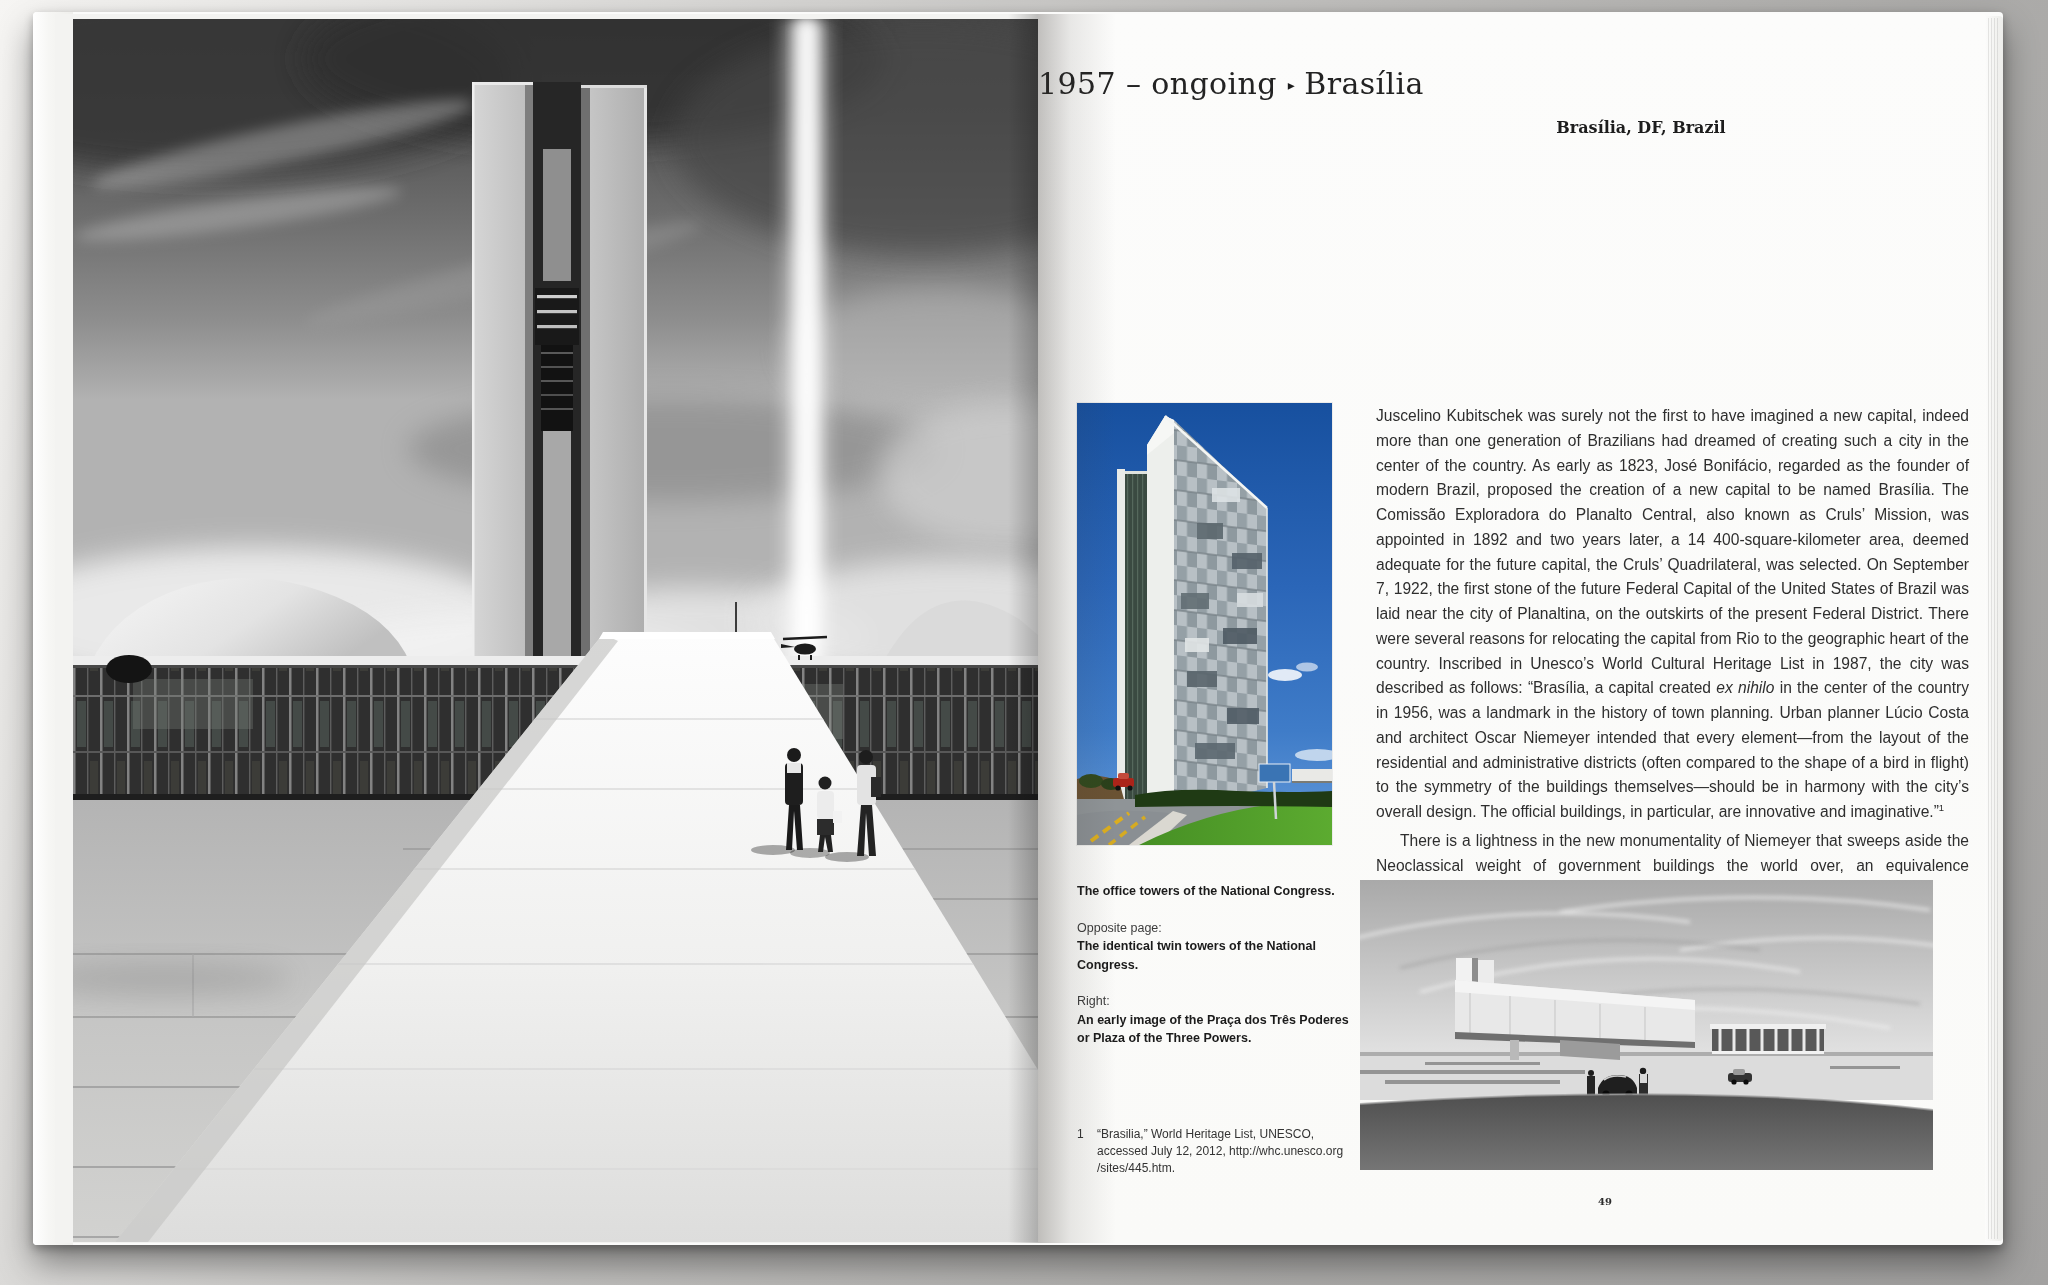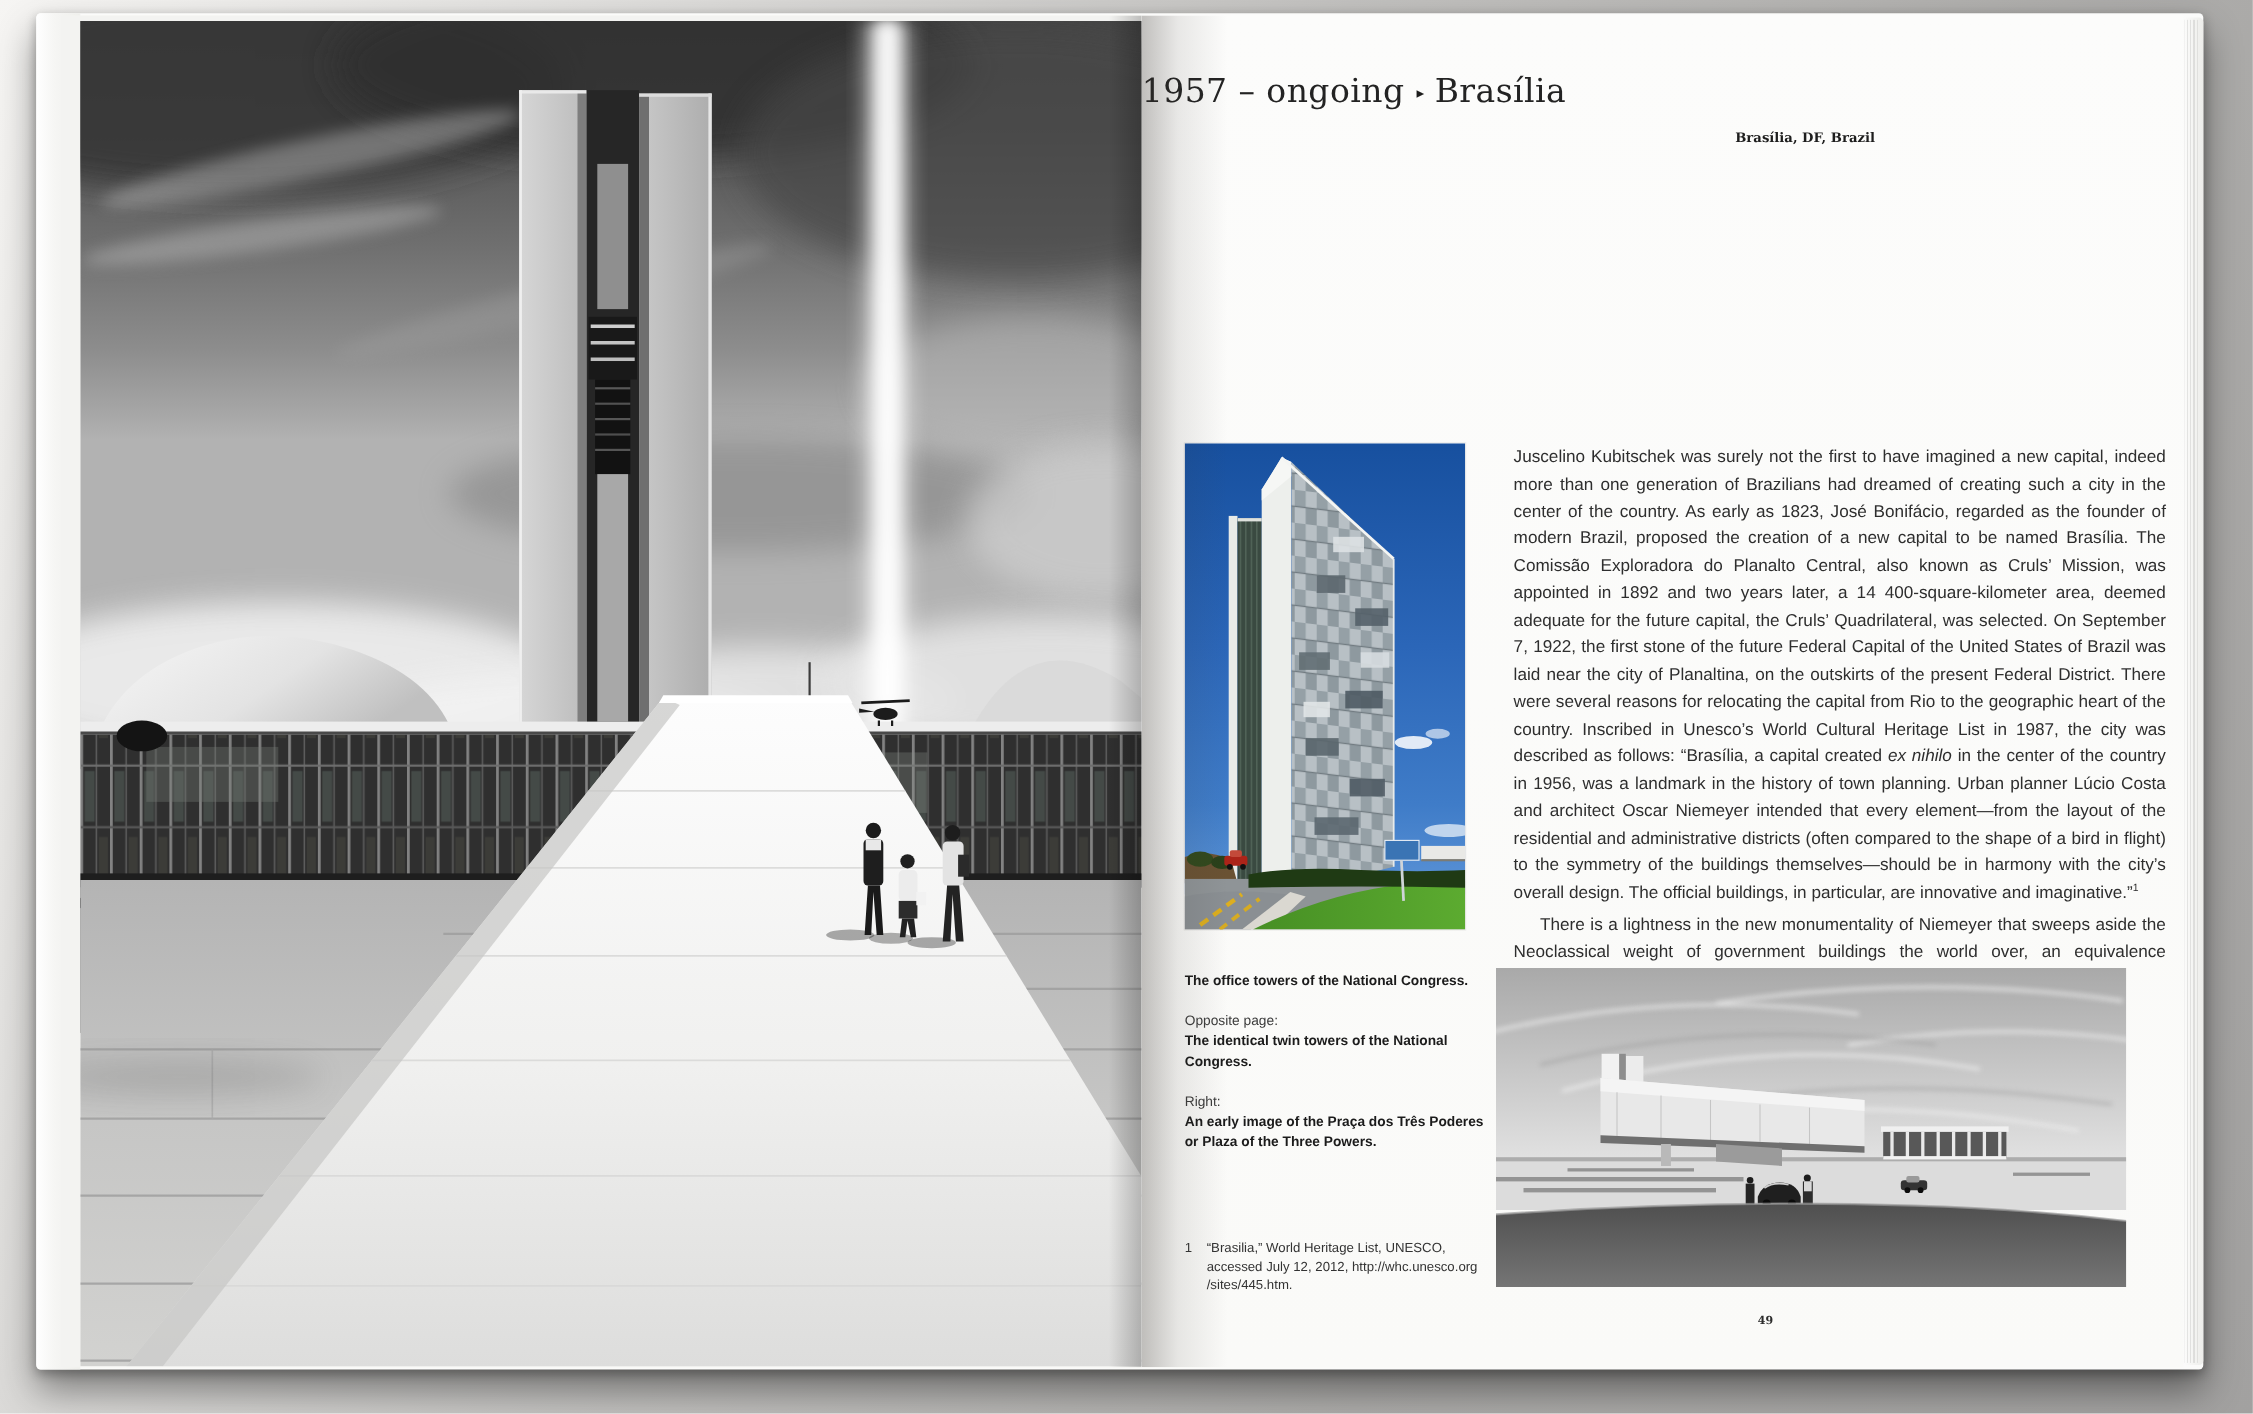--- a/index.html
+++ b/index.html
@@ -28,21 +28,21 @@
     background:linear-gradient(90deg,rgba(0,0,0,0),rgba(0,0,0,.22));}
   .page-right{position:absolute;left:1038px;top:14px;width:947px;height:1229px;
     background:linear-gradient(180deg,#fcfcfb,#fafaf8);overflow:hidden;}
   .page-right:before{content:"";position:absolute;left:0;top:0;bottom:0;width:78px;
     background:linear-gradient(90deg,rgba(55,50,45,.30),rgba(55,50,45,.10) 42%,rgba(55,50,45,0) 100%);pointer-events:none;z-index:5;}
 
   .title-row{position:absolute;left:0;top:52px;width:100%;text-align:left;
     font-family:"DejaVu Serif","Liberation Serif",serif;font-size:30px;color:#232323;letter-spacing:.4px;}
   .title-row .bullet{font-size:14px;vertical-align:4px;margin:0 9px 0 11px;color:#1c1c1c;}
   .subtitle{position:absolute;left:488px;top:104px;width:230px;text-align:center;
-    font-family:"DejaVu Serif","Liberation Serif",serif;font-weight:bold;font-size:12px;color:#1d1d1d;}
+    font-family:"DejaVu Serif","Liberation Serif",serif;font-weight:bold;font-size:16px;color:#1d1d1d;}
 
   .body-col{position:absolute;left:334px;top:386px;width:601px;
     font-size:15.6px;line-height:24.75px;color:#2e2e2e;text-align:justify;}
   .body-col p{margin:4px;}
   .body-col p.indent{text-indent:24px;}
   .body-col sup{font-size:9.5px;line-height:0;}
   .it{font-style:italic;}
 
   .tower-photo{position:absolute;left:39px;top:389px;width:255px;height:442px;
     box-shadow:0 0 0 1px rgba(0,0,0,.06);}

